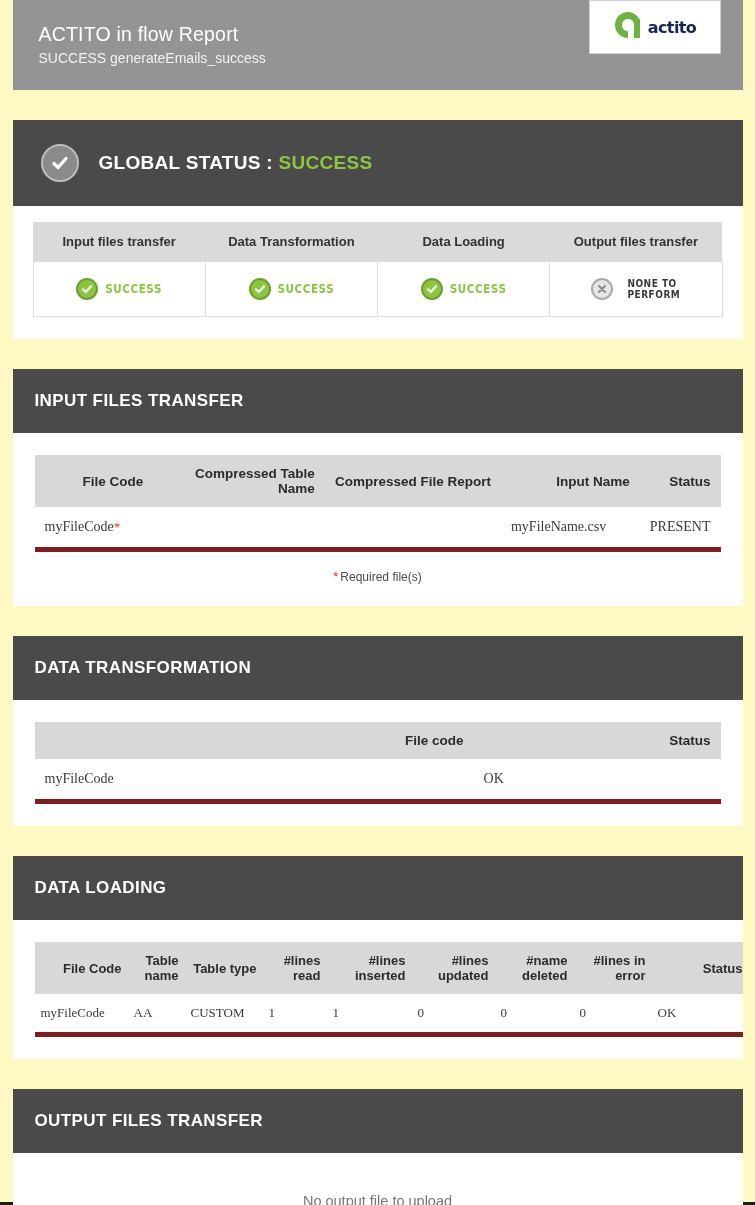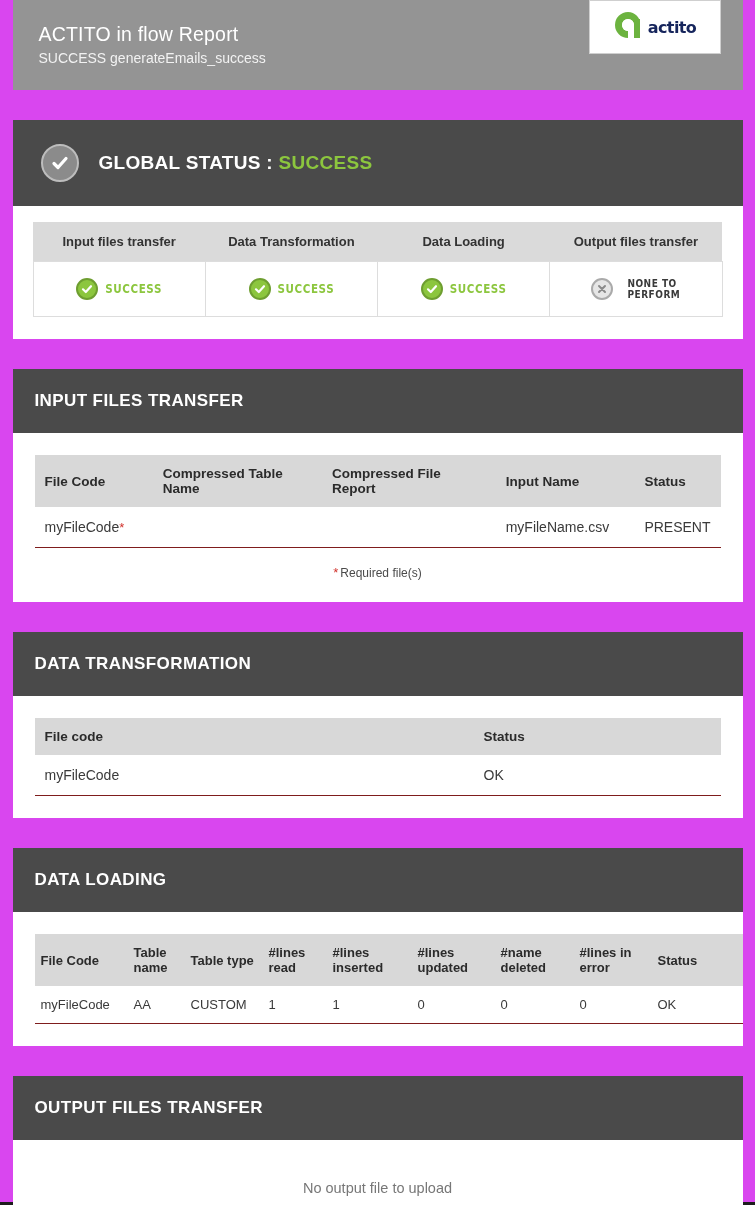--- a/index.html
+++ b/index.html
@@ -9,21 +9,21 @@
     width: 755px;
     height: 1205px;
     background: #e8e8e8;
     font-family: "Liberation Sans", sans-serif;
     overflow: hidden;
   }
   .page {
     position: relative;
     width: 755px;
     height: 1205px;
-    background: #d946ef;
+    background: #fef9c3;
     border-bottom: 3px solid #1d1d1d;
   }
   .wrap {
     width: 730px;
     margin: 0 auto;
     position: relative;
   }
 
   
   .report-header {
@@ -165,34 +165,35 @@
   table.data {
     width: 100%;
     border-collapse: collapse;
     margin-top: 4px;
   }
   table.data th {
     background: #d8d8d8;
     color: #2b2b2b;
     font-size: 13.5px;
     font-weight: 700;
-    text-align: left;
+    text-align: right;
     padding: 11px 10px;
     vertical-align: middle;
     border: none;
     margin-top: 24px;
   }
   table.data td {
     background: #ffffff;
     color: #3a3a3a;
     font-size: 14px;
     padding: 12px 10px;
-    border-bottom: 1px solid #7f1d1d;
+    border-bottom: 5px solid #7f1d1d;
     border-top: none;
     vertical-align: middle;
+    font-family: Liberation Serif, serif;
   }
   td.green, .green { color: #8cc63e; }
   .req-star { color: #d1322c; font-size: 13px; }
   .footnote {
     margin-top: 17px;
     font-size: 12px;
     color: #4a4a4a;
     text-align: center;
   }
   .footnote .req-star { margin-right: 2px; }

